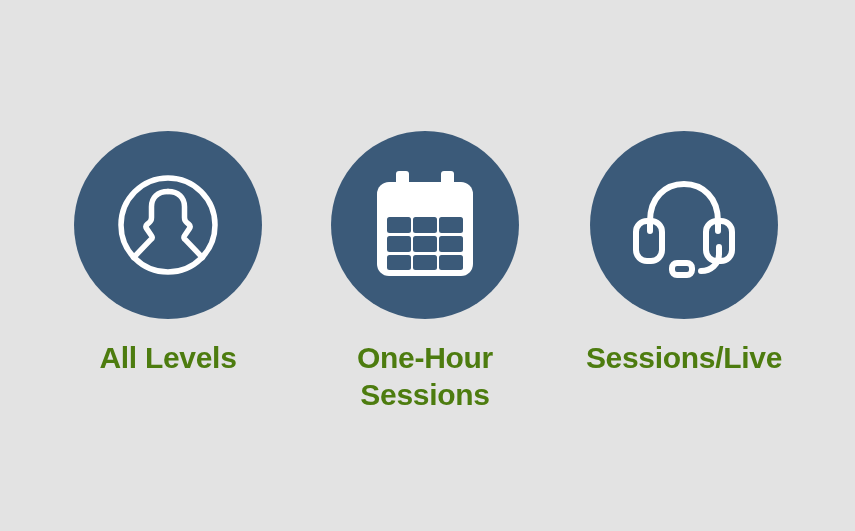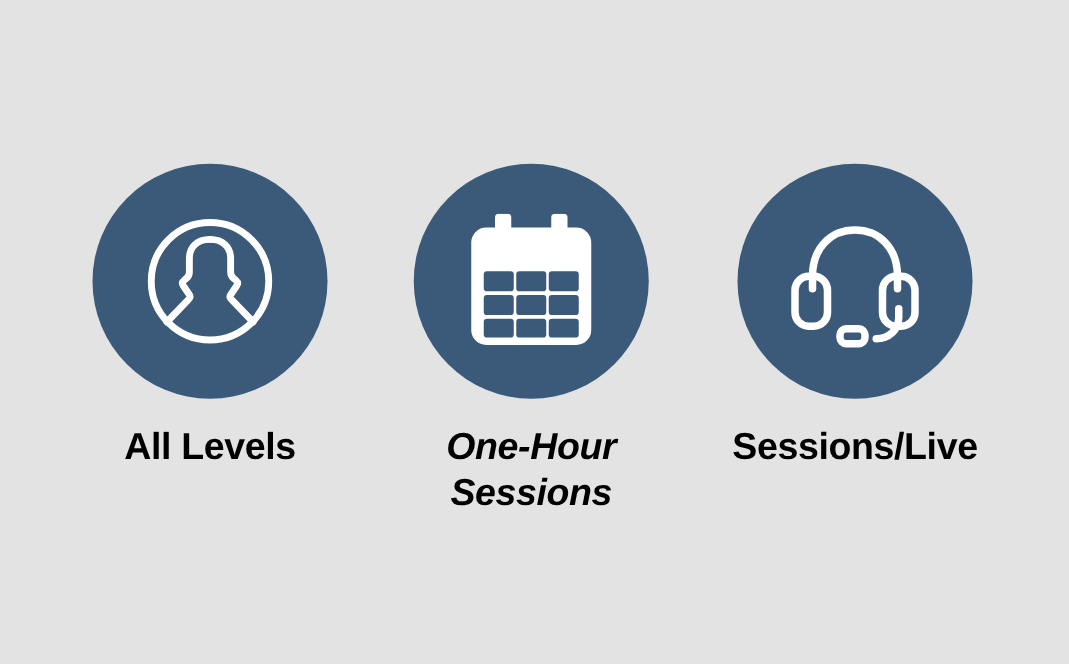--- a/index.html
+++ b/index.html
@@ -36,29 +36,29 @@
     align-items: center;
     justify-content: center;
   }
   .badge svg {
     display: block;
   }
   .feature-label {
     margin-top: 21px;
     font-size: 30px;
     font-weight: bold;
-    color: #000000;
+    color: #4d7c0f;
     text-align: center;
     line-height: 1.22;
     letter-spacing: -0.3px;
     white-space: pre-line;
   }
   
   #feature-all-levels { left: 48px;  top: 131px; }
-  #feature-one-hour   { left: 305px; top: 131px; font-style: italic; }
+  #feature-one-hour   { left: 305px; top: 131px; }
   #feature-virtual    { left: 564px; top: 131px; }
 </style>
 </head>
 <body>
 
 <div id="stage">
 
   <div class="feature" id="feature-all-levels">
     <div class="badge">
       <span>

